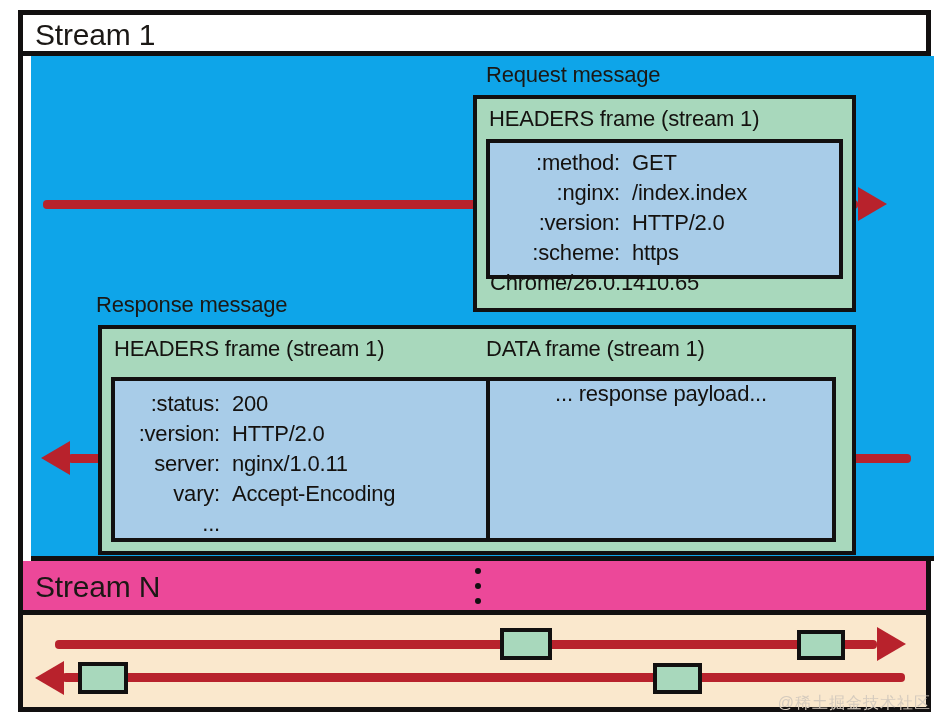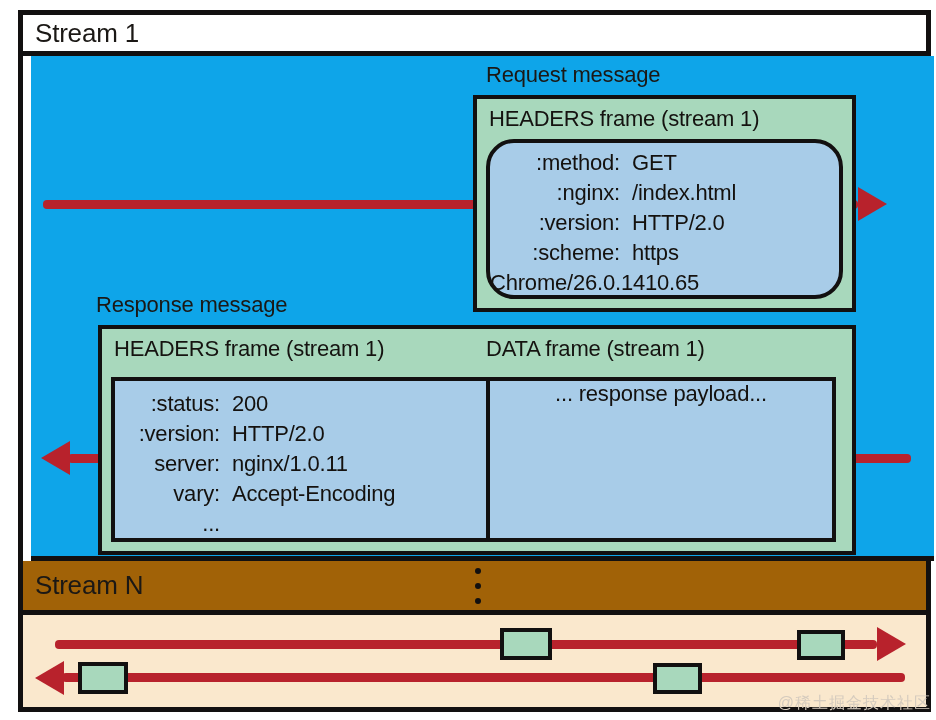--- a/index.html
+++ b/index.html
@@ -9,24 +9,24 @@
     font-family:"Liberation Sans", sans-serif; color:#161412; overflow:hidden;
     letter-spacing:-0.2px;
   }
   .frame {
     position:absolute; left:18px; top:10px; width:913px; height:702px;
     border:5px solid #121010; background:#ffffff;
   }
   
   .band1 { position:absolute; left:0; top:0; width:903px; height:36px; background:#ffffff;
            border-bottom:5px solid #121010; box-sizing:content-box; }
-  .band-label { position:absolute; left:12px; top:3px; font-size:26px; color:#1b1815; white-space:nowrap; }
+  .band-label { position:absolute; left:12px; top:3px; font-size:30px; color:#1b1815; white-space:nowrap; }
   .body1 { position:absolute; left:8px; top:41px; width:903px; height:500px; background:#0ea5e9;
            border-bottom:5px solid #121010; box-sizing:content-box; }
-  .bandN { position:absolute; left:0; top:546px; width:903px; height:49px; background:#a16207;
+  .bandN { position:absolute; left:0; top:546px; width:903px; height:49px; background:#ec4899;
            border-bottom:5px solid #121010; box-sizing:content-box; }
   .bandN .band-label { top:9px; }
   .bodyN { position:absolute; left:0; top:600px; width:903px; height:92px; background:#fae8cd; }
 
   
   .hline { position:absolute; height:9px; background:#b8222c; border-radius:4px; z-index:1; }
   .head-right { position:absolute; width:0; height:0; z-index:1;
     border-top:17px solid transparent; border-bottom:17px solid transparent;
     border-left:29px solid #b8222c; }
   .head-left { position:absolute; width:0; height:0; z-index:1;
@@ -71,29 +71,29 @@
 
       <div class="hline" style="left:12px; top:144px; width:815px;"></div>
       <div class="head-right" style="left:827px; top:131px;"></div>
 
       <div class="hline" style="left:37px; top:398px; width:843px;"></div>
       <div class="head-left" style="left:10px; top:385px;"></div>
 
       <div class="msg-label" style="left:455px; top:6px;">Request message</div>
       <div class="greenbox" style="left:442px; top:39px; width:383px; height:217px;">
         <div class="frame-title" style="left:12px; top:7px;">HEADERS frame (stream 1)</div>
-        <div class="bluebox req-blue" style="left:9px; top:40px; width:357px; height:160px;border-radius:28px;">
+        <div class="bluebox req-blue" style="left:9px; top:40px; width:357px; height:140px;">
           <div class="kv-list">
             <div class="kv">
               <span class="k">:method:</span>
               <span class="v">GET</span>
             </div>
             <div class="kv">
               <span class="k">:nginx:</span>
-              <span class="v">/index.html</span>
+              <span class="v">/index.index</span>
             </div>
             <div class="kv">
               <span class="k">:version:</span>
               <span class="v">HTTP/2.0</span>
             </div>
             <div class="kv">
               <span class="k">:scheme:</span>
               <span class="v">https</span>
             </div>
             <div class="kv">

